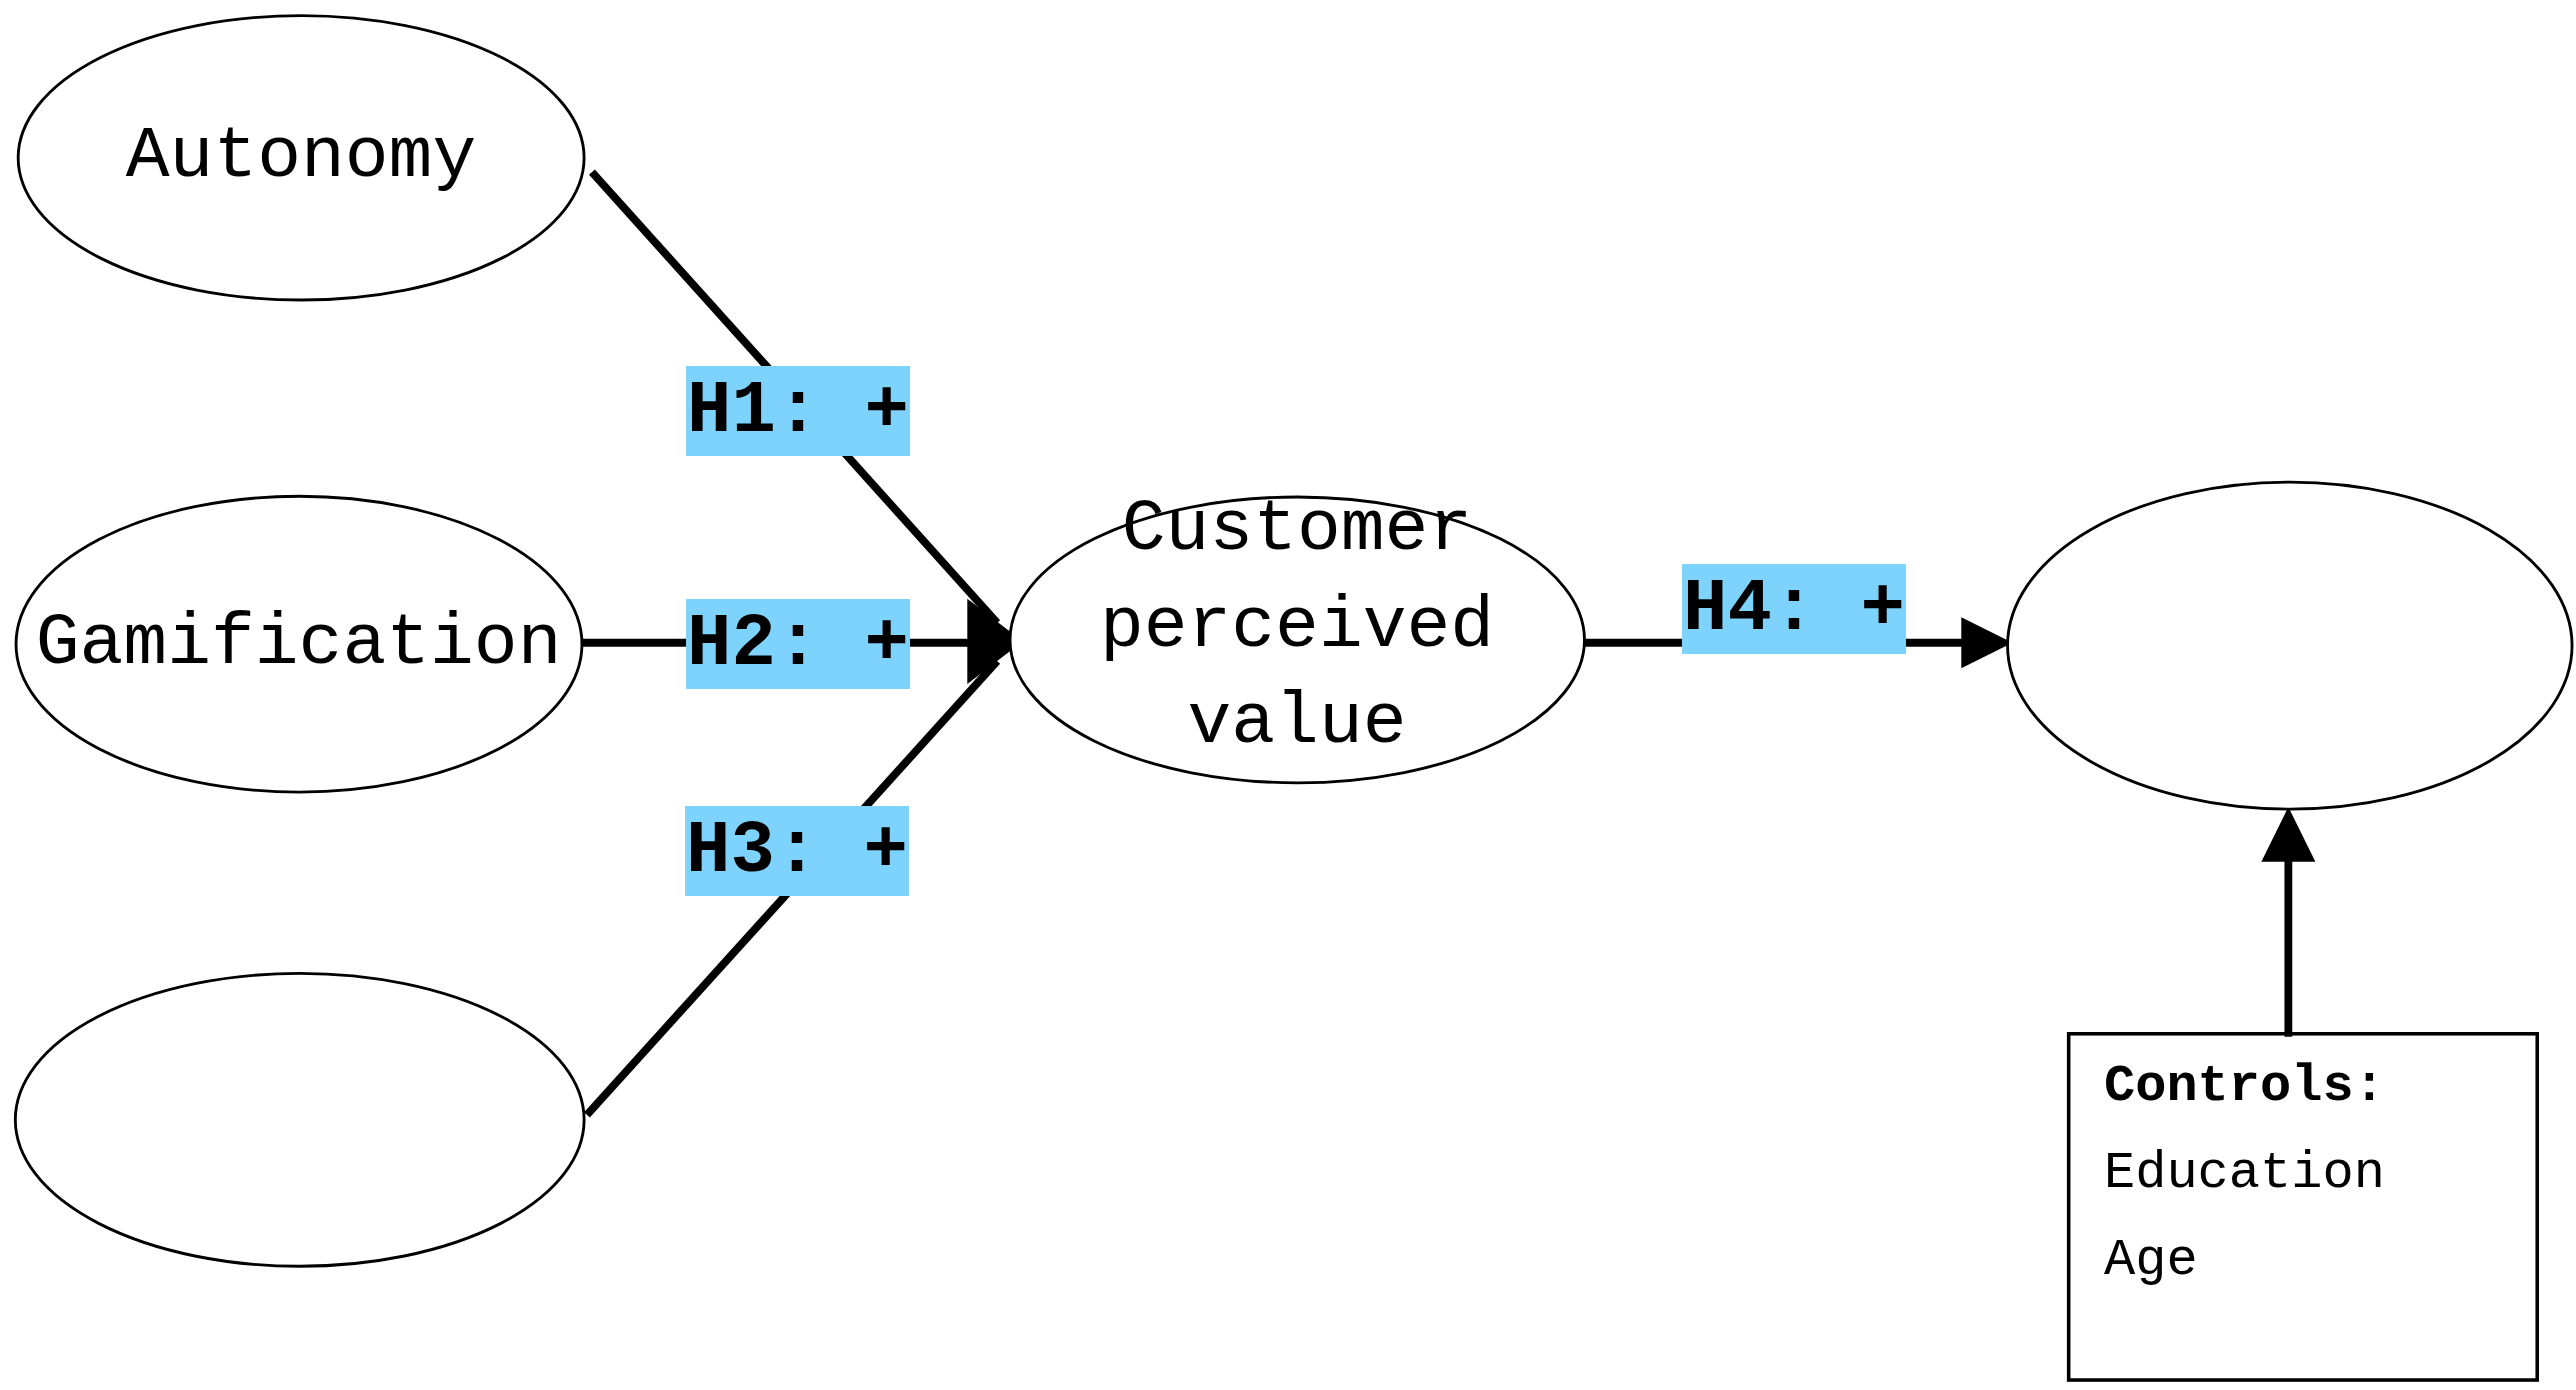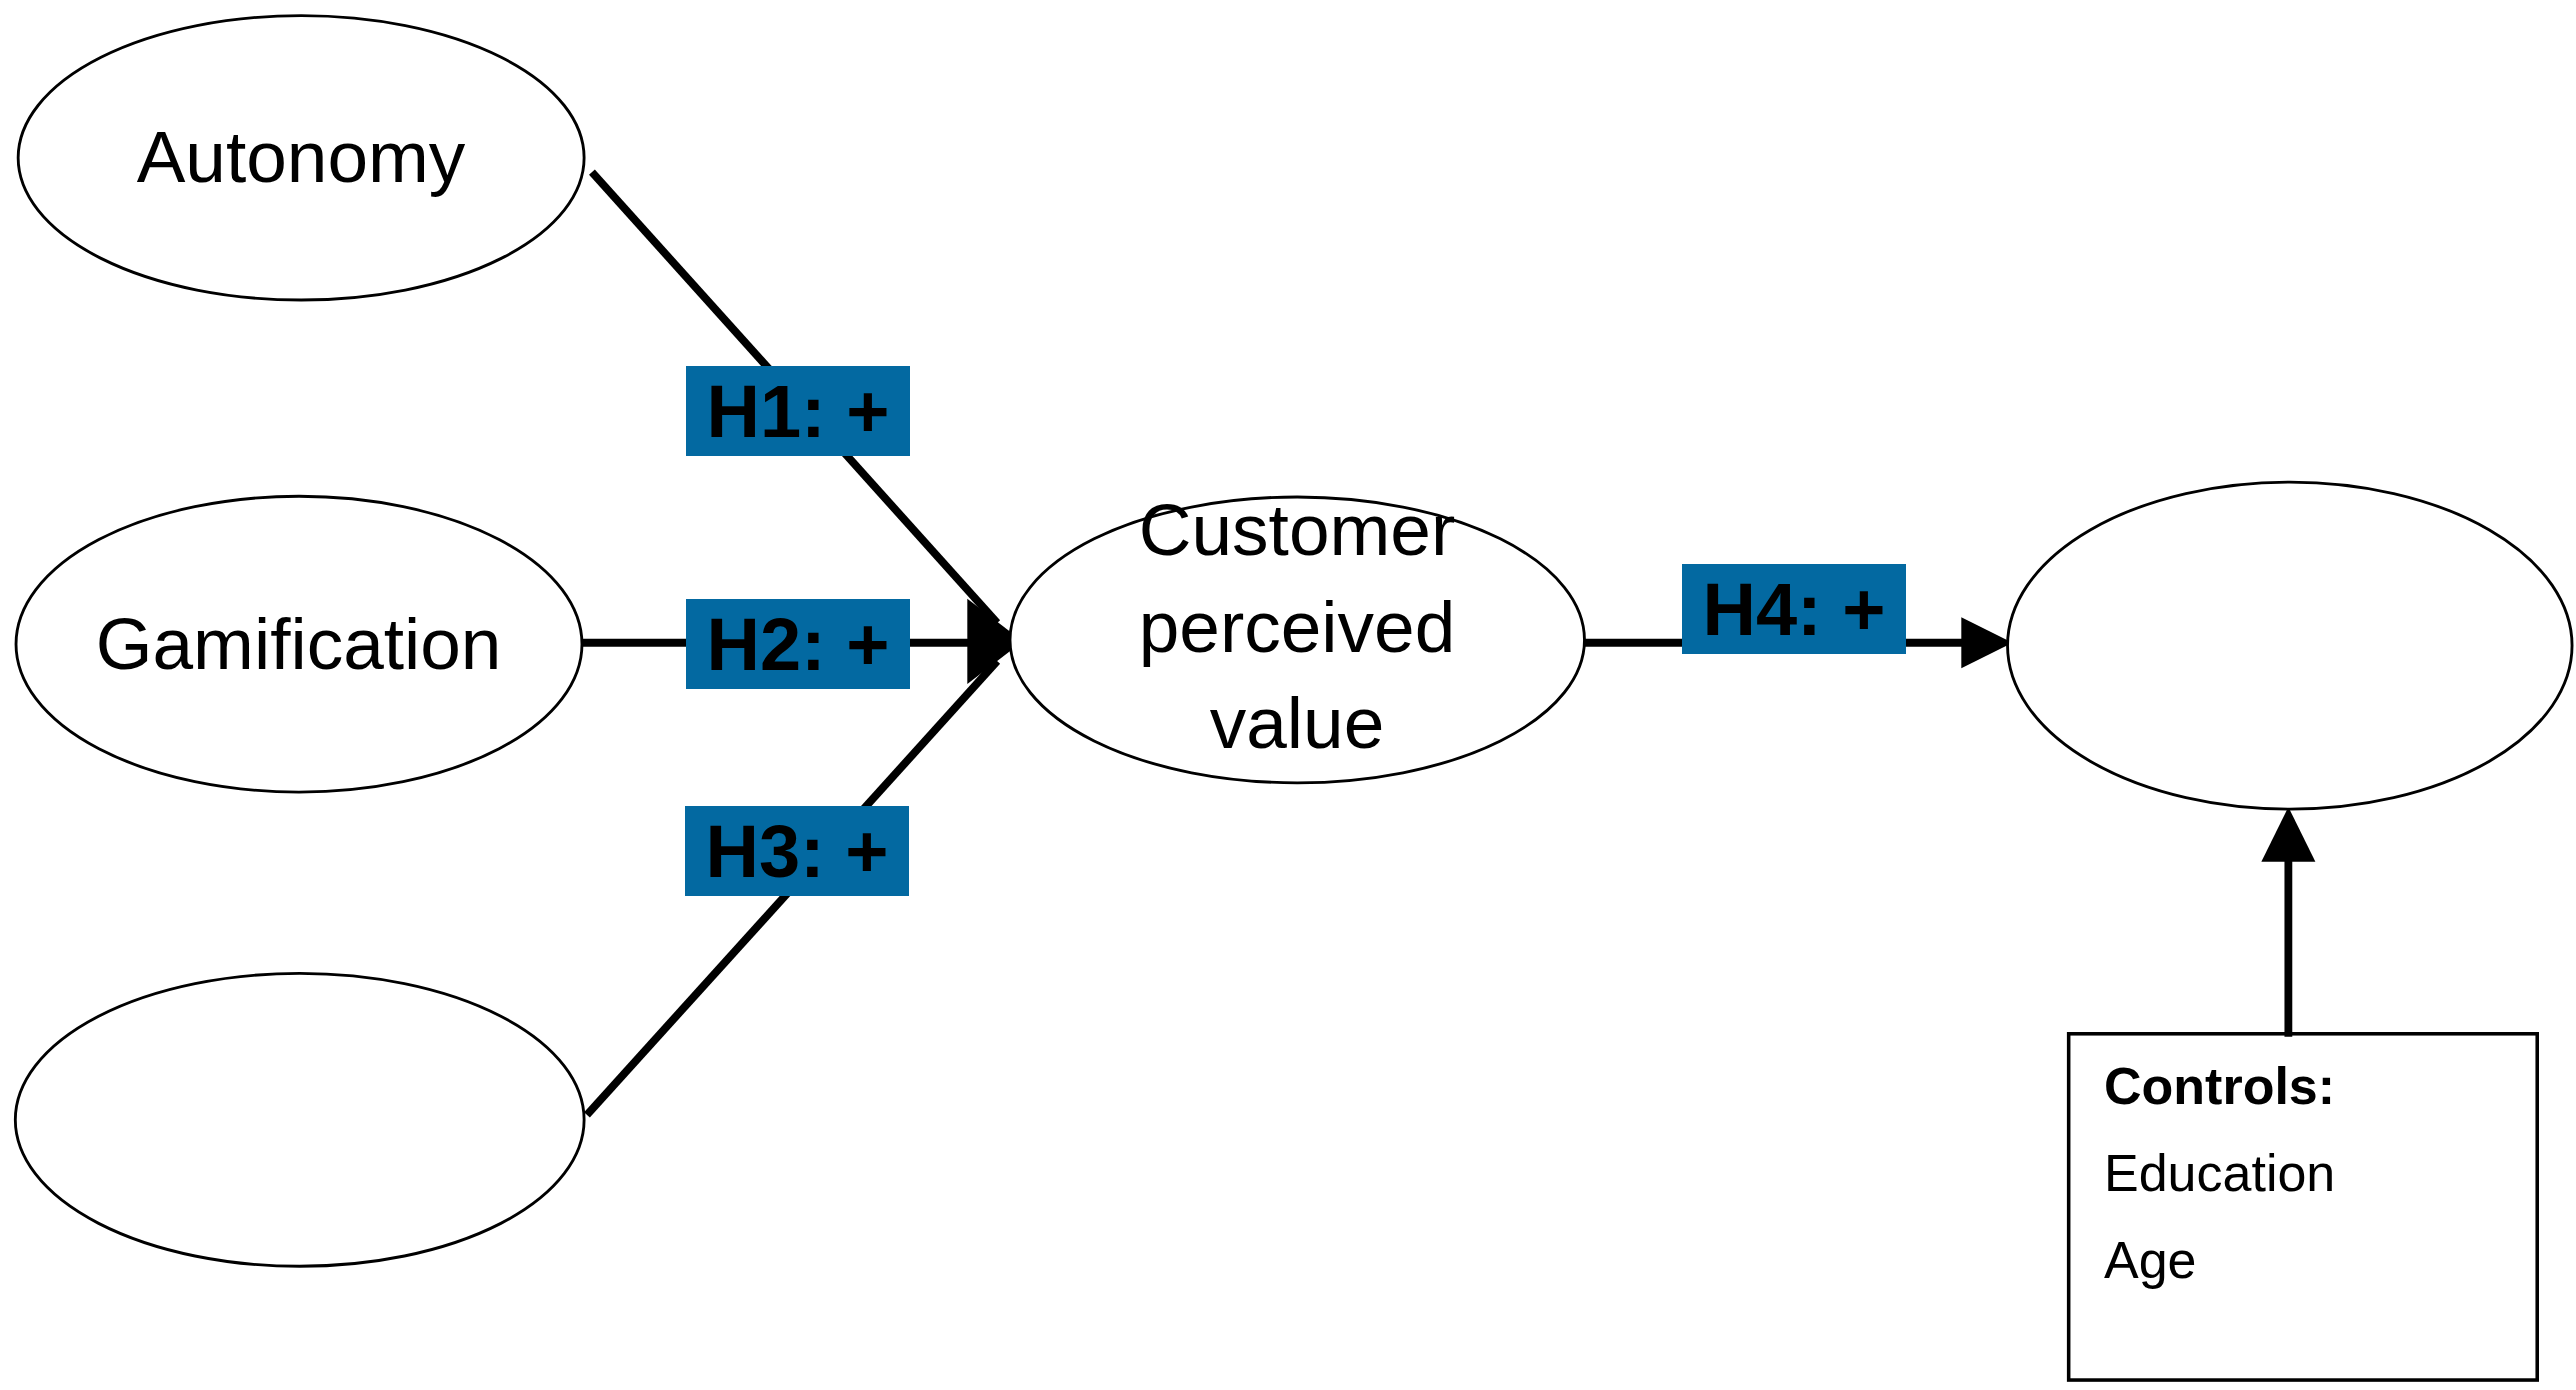--- a/index.html
+++ b/index.html
@@ -1,37 +1,37 @@
 <!DOCTYPE html>
 <html style="font-size:11.4px"><head>
 <meta charset="utf-8">
 <style>
   html,body{margin:0;padding:0;background:#ffffff;}
   .canvas{
     position:relative;
     width:2576px;height:1390px;
     background:#ffffff;
     color:#000000;
-    font-family:Liberation Sans, sans-serif;
+    font-family:Liberation Mono, monospace;
     overflow:hidden;
   }
   .shape-layer{position:absolute;left:0;top:0;width:2576px;height:1390px;}
   .node-label{
     position:absolute;
     display:flex;align-items:center;justify-content:center;
     text-align:center;
     font-size:73px;line-height:1.32;
   }
   .node-label.wide-line{line-height:1.42;}
   .path-label{
     position:absolute;
     display:flex;align-items:center;justify-content:center;
     font-weight:700;
     font-size:74px;
-    background:#0369a1;
+    background:#7dd3fc;
     white-space:nowrap;
   }
   .controls-text{
     position:absolute;
     left:2104px;top:1043px;width:413px;
     font-size:52px;line-height:87px;
   }
   .controls-title{font-weight:700;}
 </style>
 </head>

